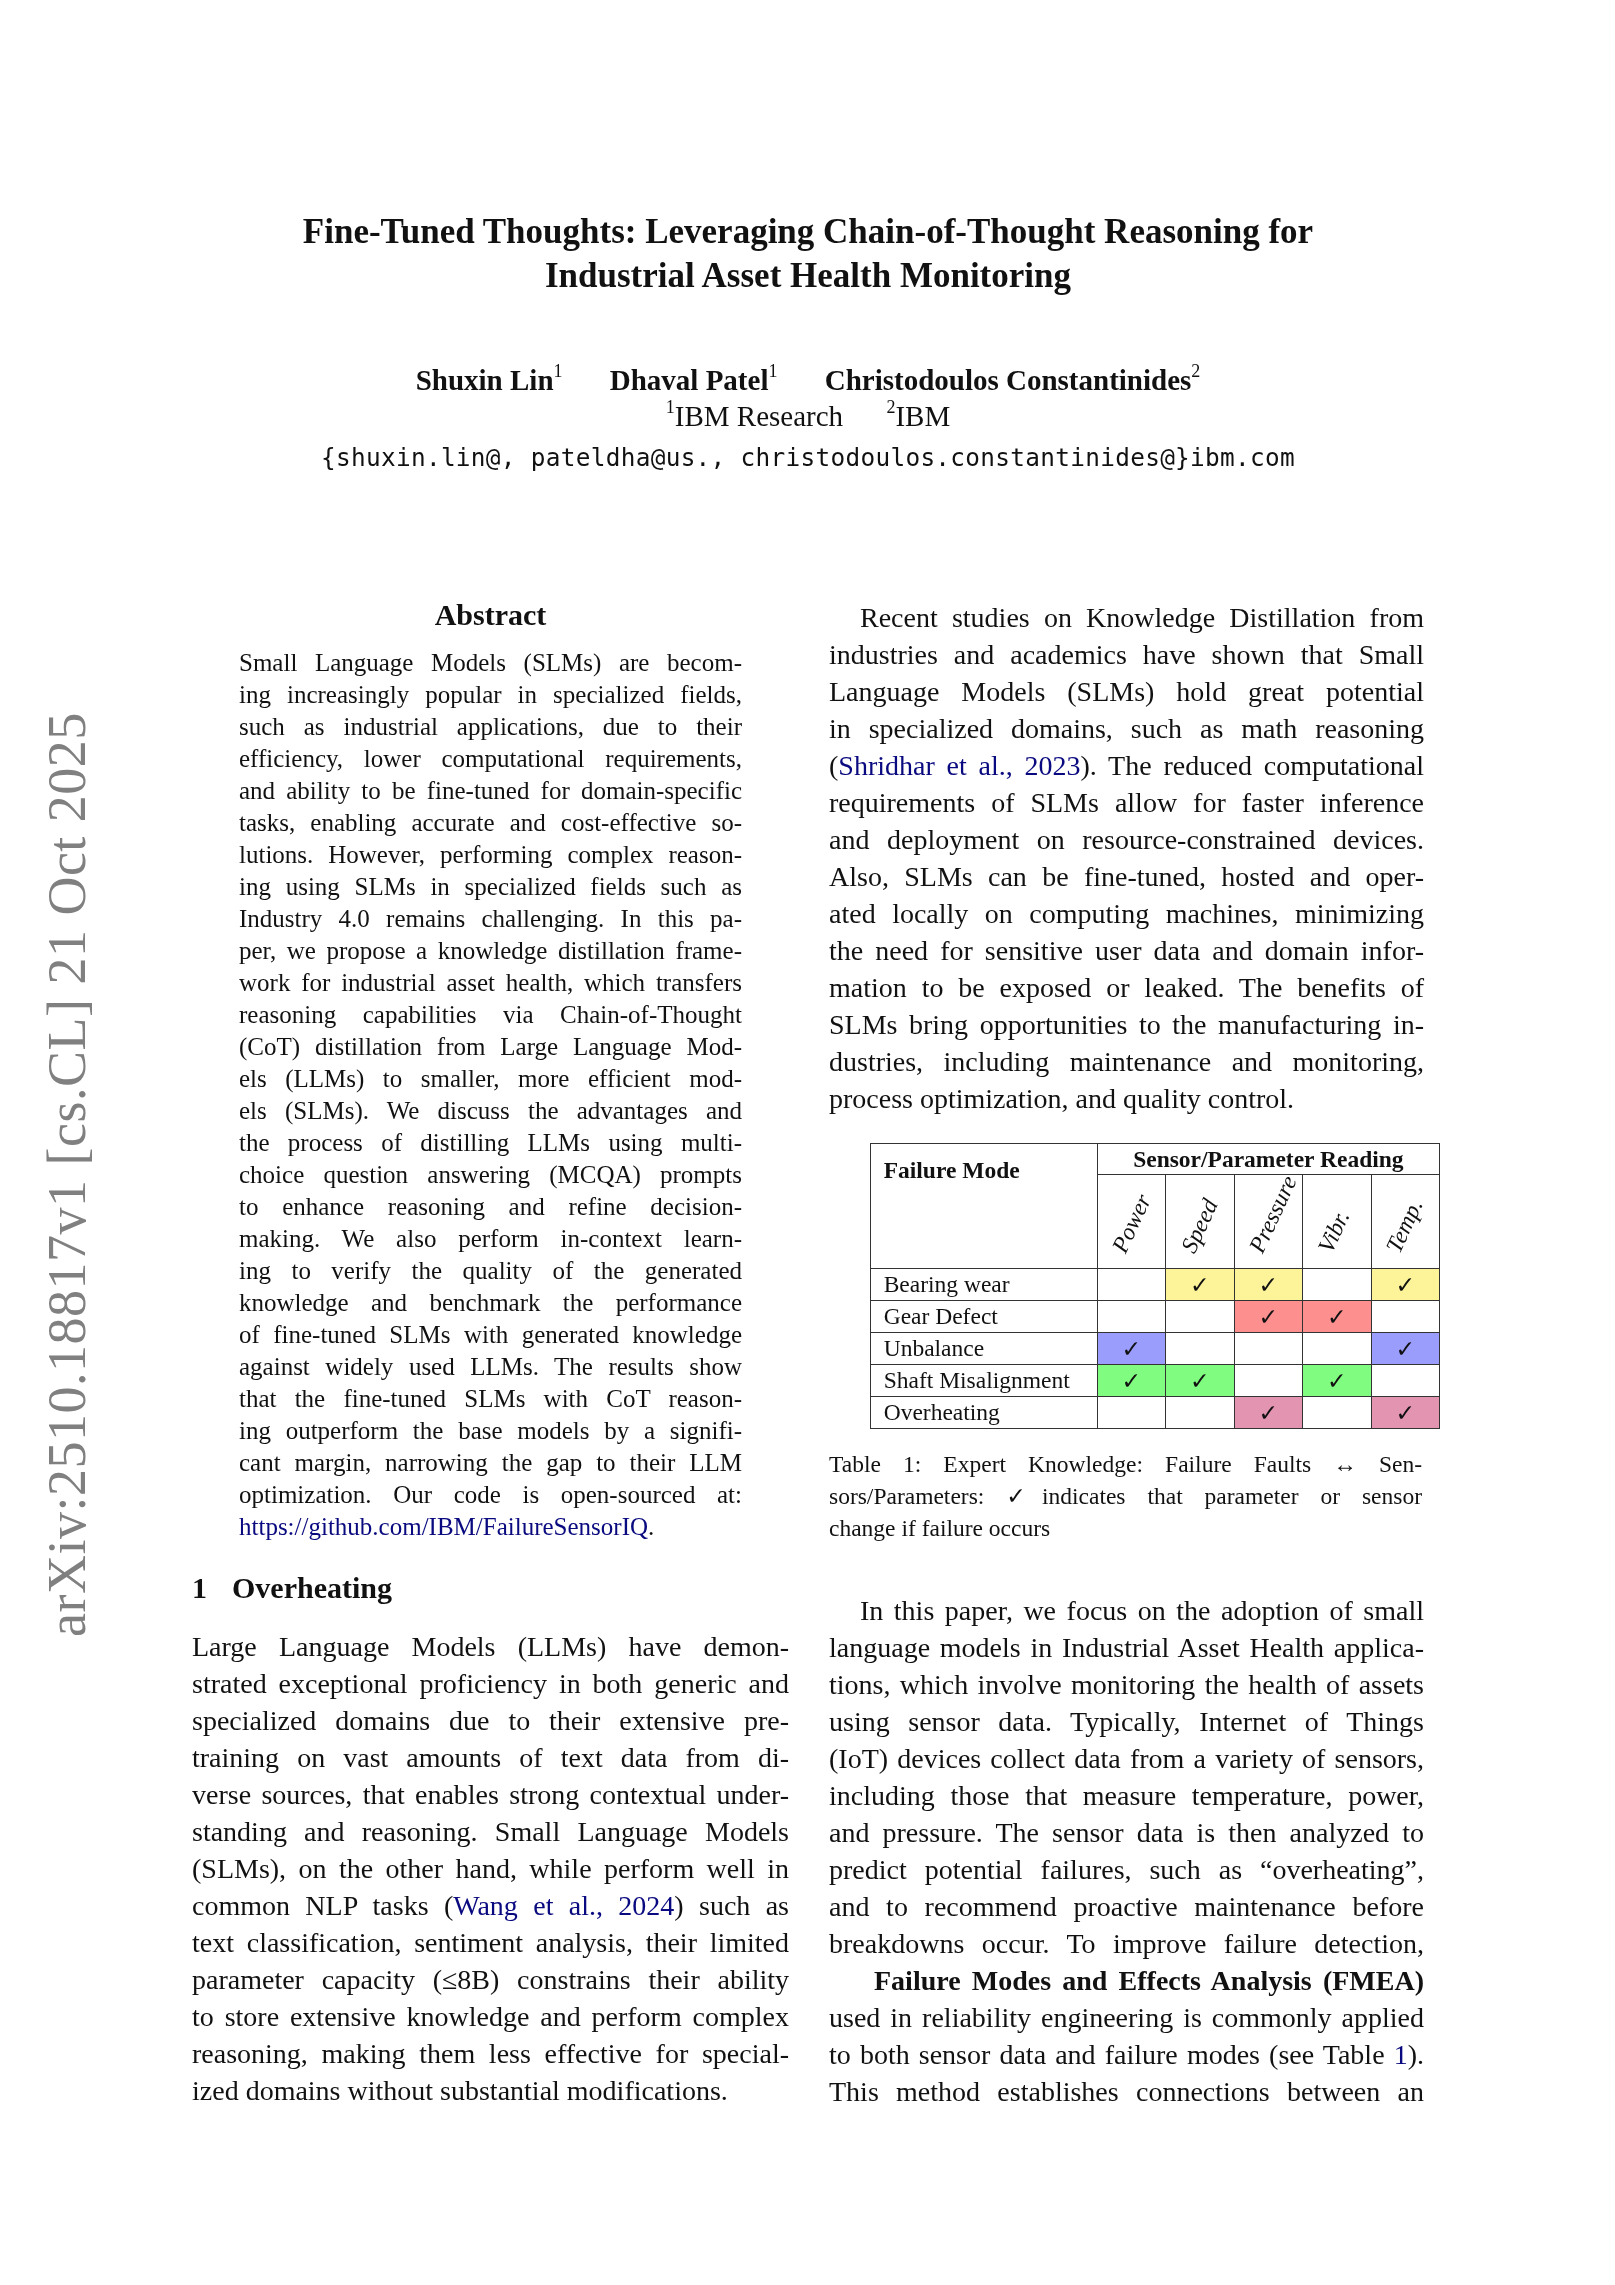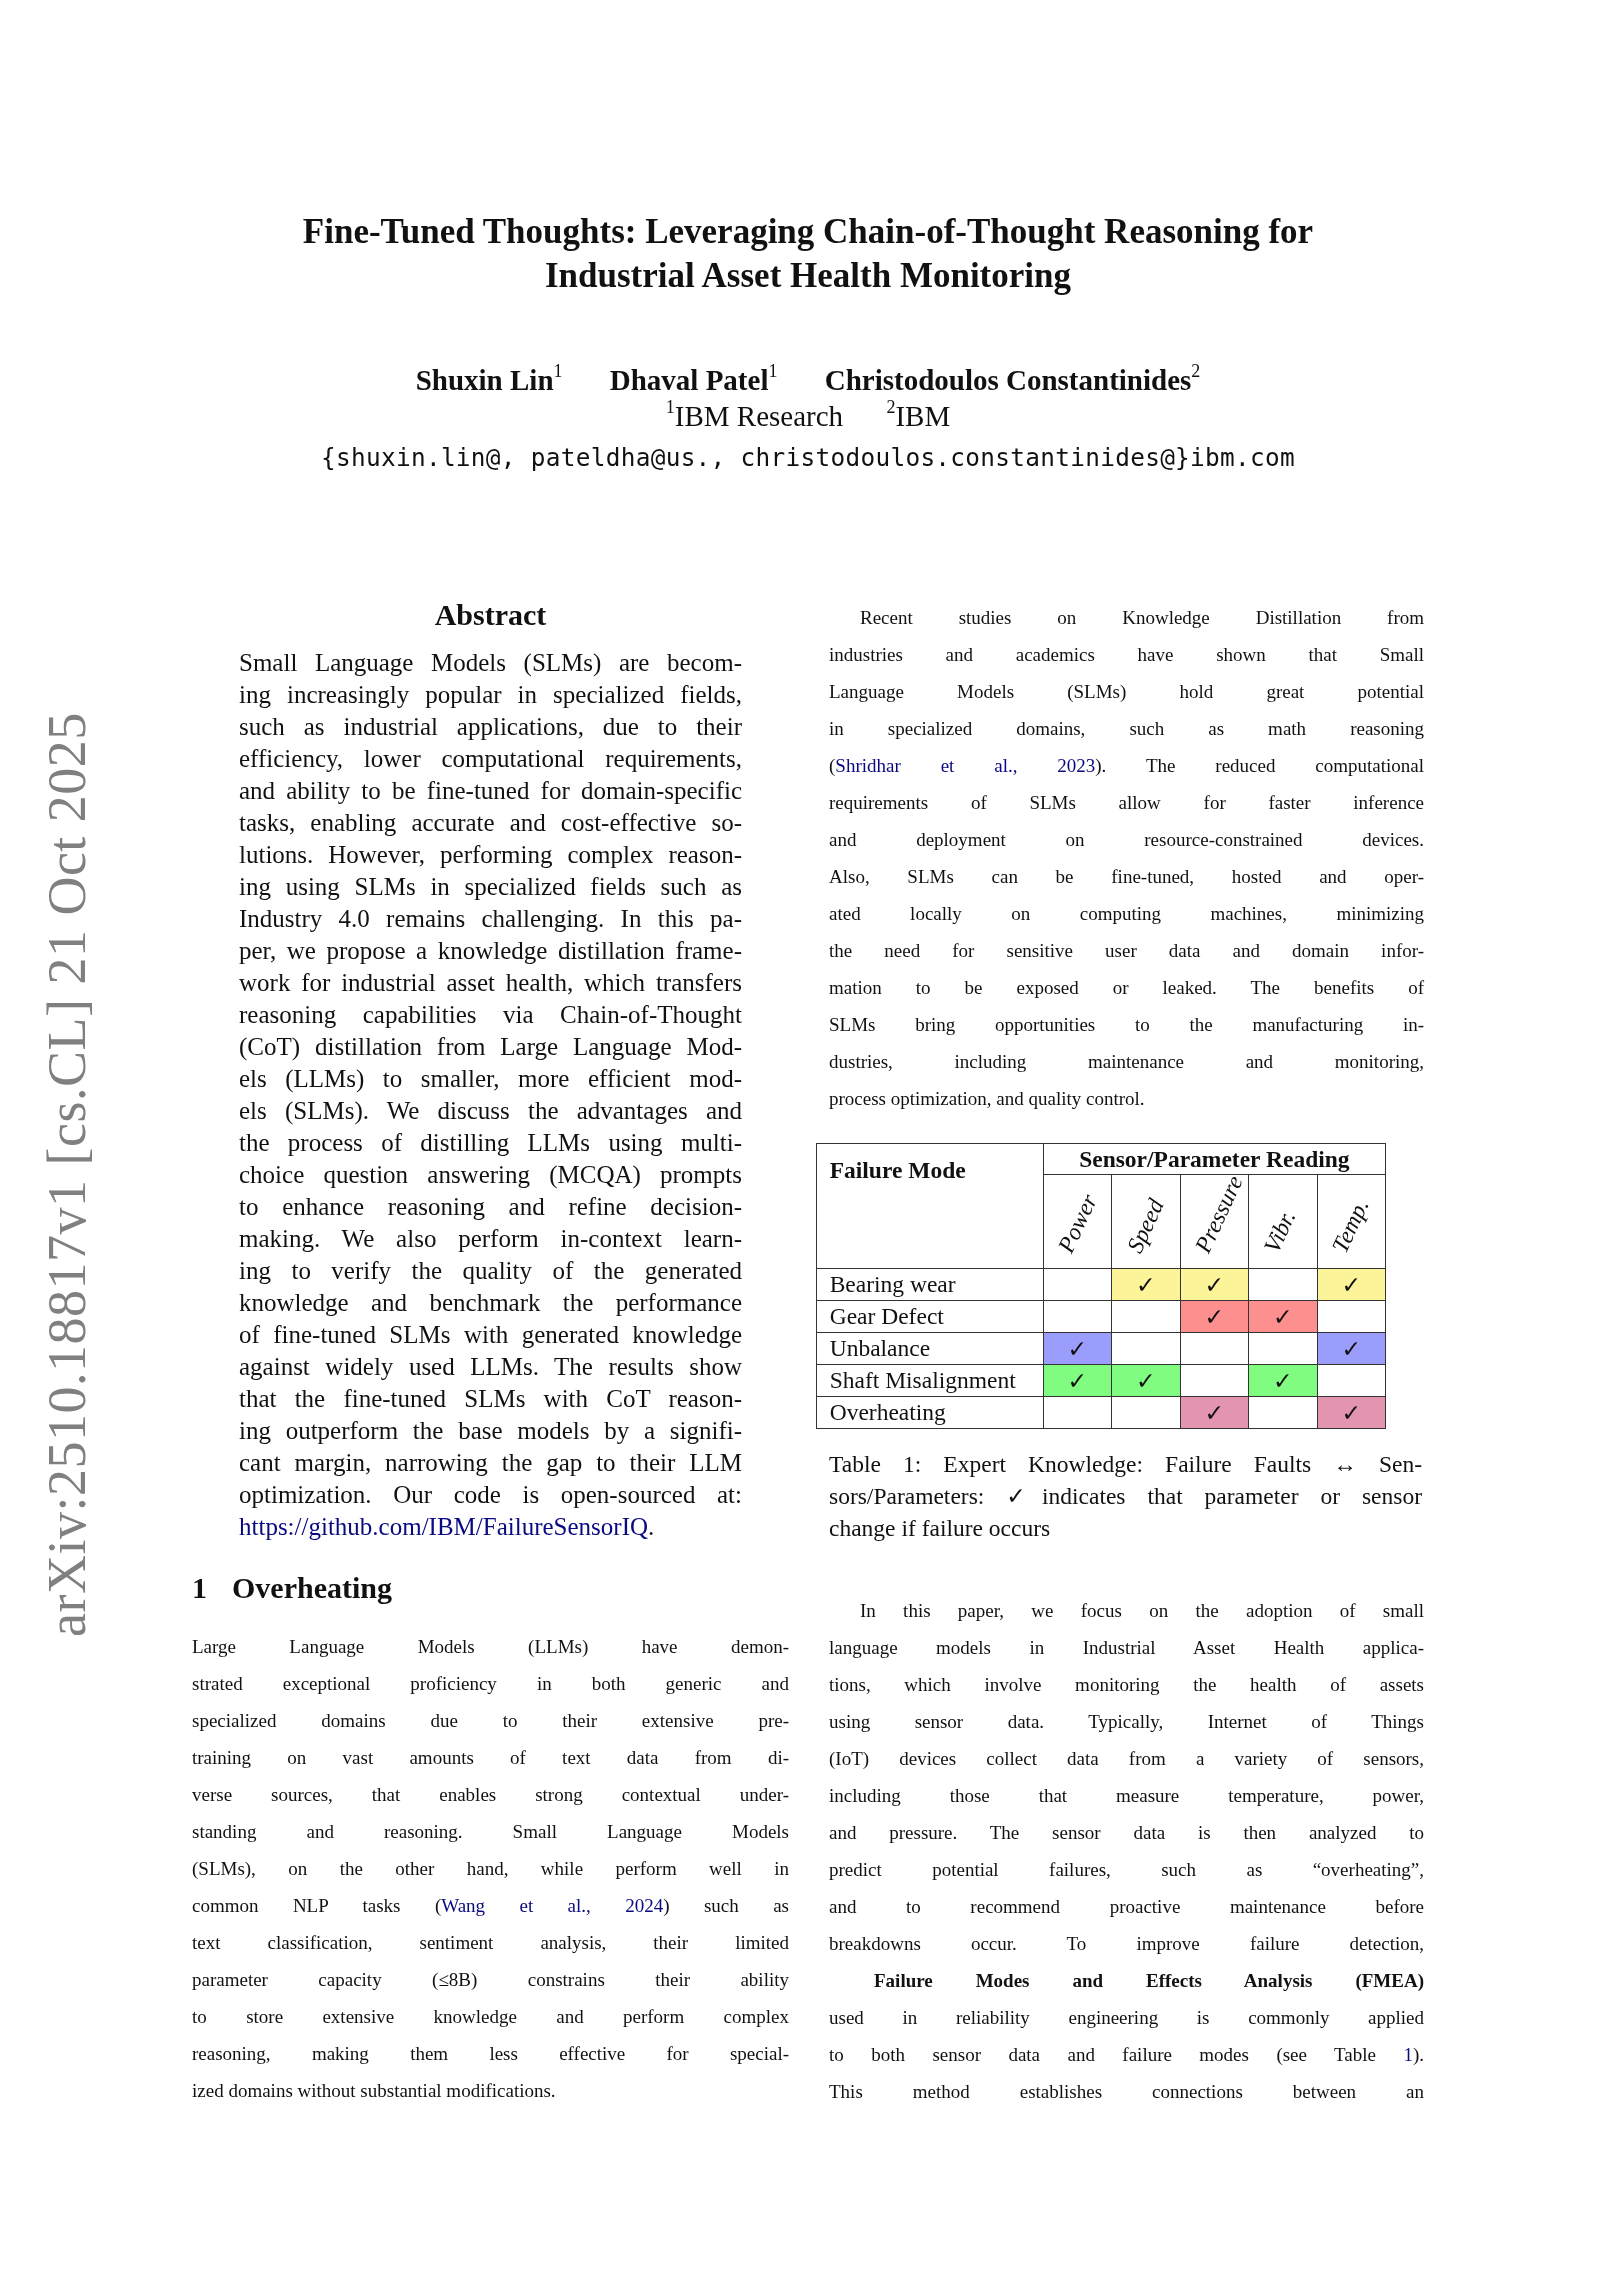--- a/index.html
+++ b/index.html
@@ -13,28 +13,28 @@
   .affil span.a { margin: 8px 18px; }
   .emails { left: 0; width: 1616px; top: 441px; text-align: center; font-family: "DejaVu Sans Mono", monospace; font-size: 24.4px; line-height: 33px; letter-spacing: 0.3px; }
   .arxiv { left: 36px; top: 1637px; transform-origin: 0 0; transform: rotate(-90deg); font-size: 54px; color: #808080; white-space: nowrap; line-height: 63px; letter-spacing: 0.5px; }
   .abstract-heading { left: 192px; width: 597px; top: 597px; text-align: center; font-weight: bold; font-size: 30px; line-height: 36px; }
   .abstract-body { left: 239px; width: 503px; top: 647px; font-size: 25px; line-height: 32px; text-align: justify; }
   .abstract-body .line, .col .line { display: block; text-align: justify; text-align-last: justify; white-space: nowrap; }
   .abstract-body .line.last, .col .line.last { text-align-last: left; }
   .link { color: #0a0a80; }
   .sec-heading { left: 192px; top: 1569px; font-weight: bold; font-size: 30px; line-height: 38px; }
   .sec-heading .num { margin-right: 25px; }
-  .col { font-size: 19px; line-height: 37px; }
+  .col { font-size: 28px; line-height: 37px; }
   .col-left { left: 192px; width: 597px; top: 1628px; }
   .col-right-1 { left: 829px; width: 595px; top: 599px; }
   .col-right-2 { left: 829px; width: 595px; top: 1592px; }
   .indent { padding-left: 31px; }
   b.fmea { font-weight: bold; margin-left: 45px; }
   
-  .tbl { left: 816px; top: 1143px; width: 570px; border-collapse: collapse; font-size: 23.5px; }
+  .tbl { left: 870px; top: 1143px; width: 570px; border-collapse: collapse; font-size: 23.5px; }
   .tbl table { border-collapse: collapse; width: 570px; }
   .tbl td, .tbl th { border: 1.4px solid #333; padding: 0; }
   .tbl th.fm { text-align: left; vertical-align: top; padding: 12.7px 0 0 12.7px; font-size: 23.5px; width: 213px; }
   .tbl th.grp { text-align: center; font-size: 23.5px; height: 30px; }
   .tbl th.rot { height: 93px; position: relative; font-weight: normal; font-style: italic; }
   .tbl th.rot span { position: absolute; left: 50%; bottom: 11px; transform-origin: 0 100%; transform: rotate(-65deg); white-space: nowrap; font-size: 23.5px; }
   .tbl td.name { padding-left: 12.7px; height: 31px; font-size: 23.5px; }
   .tbl td.cell { text-align: center; font-size: 23.5px; }
   .caption { left: 829px; width: 593px; top: 1448px; font-size: 23.5px; line-height: 32px; text-align: justify; }
   .caption .line { display: block; text-align: justify; text-align-last: justify; white-space: nowrap; }

